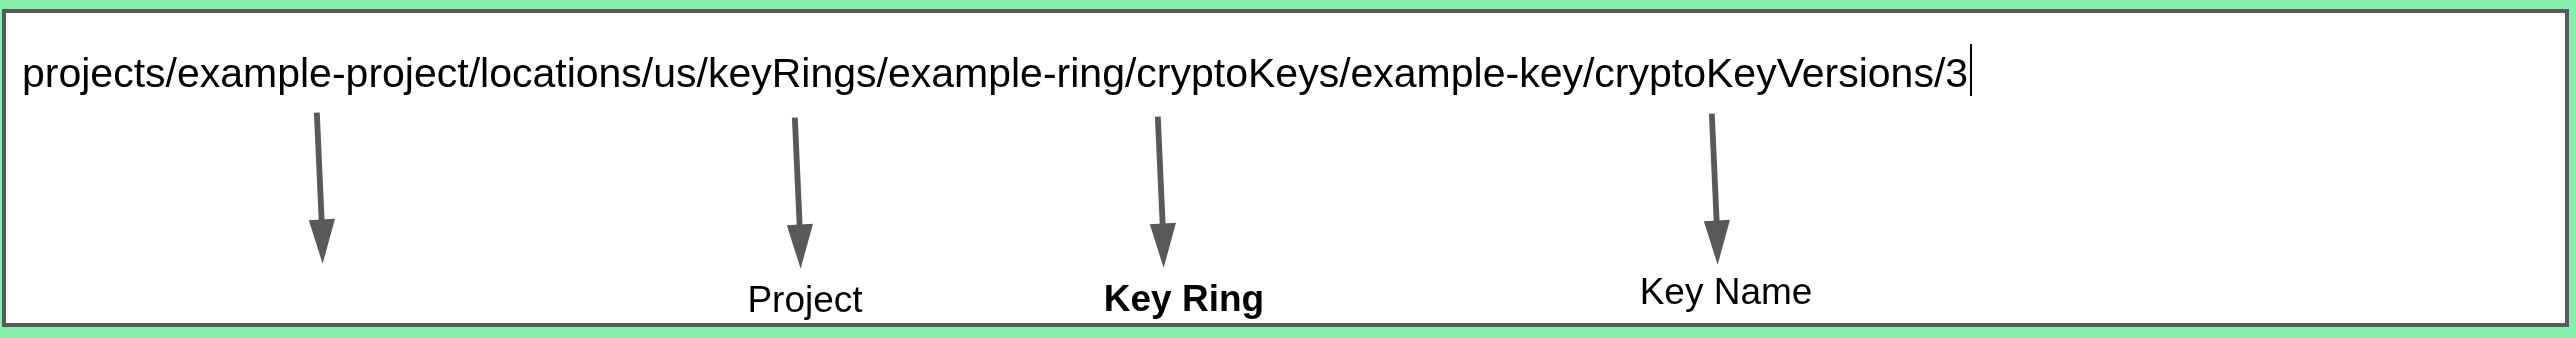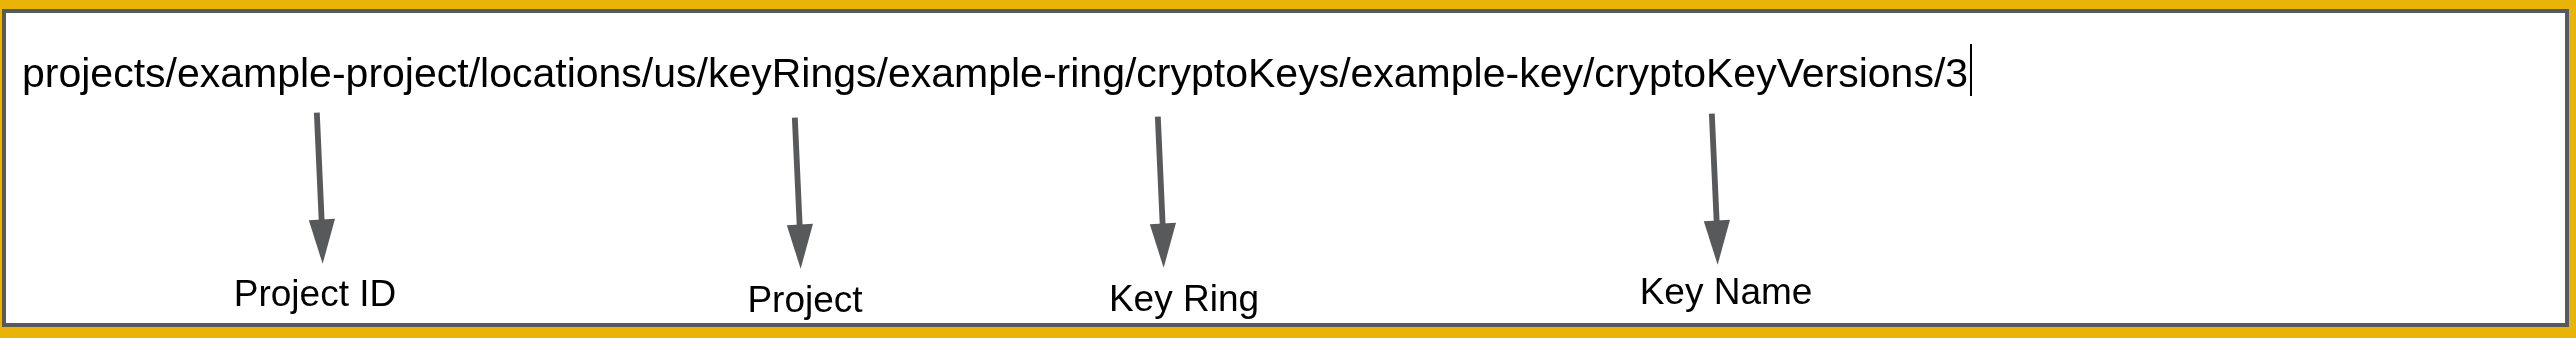--- a/index.html
+++ b/index.html
@@ -3,21 +3,21 @@
 <meta charset="utf-8">
 <style>
   * { margin: 0; padding: 0; box-sizing: border-box; }
   html, body { background: #ffffff; }
   body { font-family: "Liberation Sans", "DejaVu Sans", sans-serif; }
 
   .canvas {
     position: relative;
     width: 2576px;
     height: 339px;
-    background: #eab308;
+    background: #86efac;
     overflow: hidden;
   }
 
   .path-box {
     position: absolute;
     left: 2.2px;
     top: 8.8px;
     right: 7.4px;
     bottom: 12.5px;
     border: 4.4px solid #58595B;
@@ -60,41 +60,40 @@
     white-space: nowrap;
   }
 
   #arrow-project-id { left: 303px; top: 110px; }
   #arrow-region     { left: 781px; top: 115px; }
   #arrow-key-ring   { left: 1144px; top: 114px; }
   #arrow-key-name   { left: 1698px; top: 111px; }
 
   #label-project-id { left: 315px;  top: 275px; }
   #label-region     { left: 805px; top: 281px; }
-  #label-key-ring   { left: 1184px; top: 280px; }
+  #label-key-ring   { left: 1184px; top: 280px; font-weight: bold; }
   #label-key-name   { left: 1726px; top: 273px; }
 </style>
 </head>
 <body>
 
 <div class="canvas">
 
   <div class="path-box"></div>
 
   <div class="resource-path">
     <span>projects/example-project/locations/us/keyRings/example-ring/cryptoKeys/example-key/cryptoKeyVersions/3</span><span class="caret"></span>
   </div>
 
   <div class="arrow" id="arrow-project-id">
     <svg viewBox="0 0 44 210" xmlns="http://www.w3.org/2000/svg">
       <line x1="19" y1="2" x2="26" y2="158" stroke="#58595B" stroke-width="8"></line>
       <polygon points="8,150 44,148 27,210" fill="#58595B"></polygon>
     </svg>
   </div>
-  <div class="annotation-label" id="label-project-id">Project ID</div>
 
   <div class="arrow" id="arrow-region">
     <svg viewBox="0 0 44 210" xmlns="http://www.w3.org/2000/svg">
       <line x1="19" y1="2" x2="26" y2="158" stroke="#58595B" stroke-width="8"></line>
       <polygon points="8,150 44,148 27,210" fill="#58595B"></polygon>
     </svg>
   </div>
   <div class="annotation-label" id="label-region">Project</div>
 
   <div class="arrow" id="arrow-key-ring">

